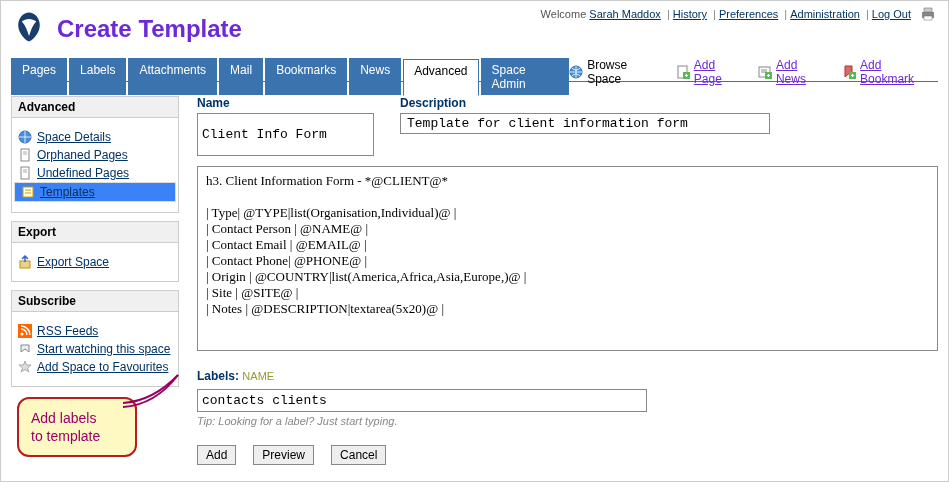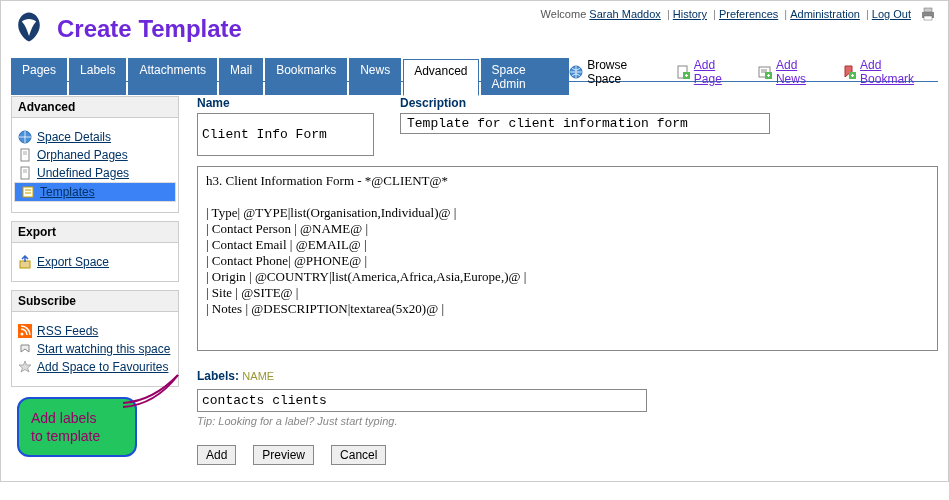--- a/index.html
+++ b/index.html
@@ -36,21 +36,21 @@
   .desc-input { width: 370px; font-family: "Courier New", monospace; font-size: 13px; padding: 2px 6px; border: 1px solid #888; }
   .editor-wrap { position: relative; border: 1px solid #888; }
   .editor { width: 100%; height: 180px; font-family: Liberation Serif, serif; font-size: 13px; padding: 6px 8px; border: none; resize: none; overflow-y: scroll; white-space: pre; outline: none; }
   .labels-line { margin-top: 18px; font-size: 12px; }
   .labels-line b { color: #003366; font-weight: bold; }
   .labels-done { color: #999933; font-size: 11px; cursor: pointer; }
   .labels-input { width: 450px; font-family: "Courier New", monospace; font-size: 13px; padding: 3px 4px; border: 1px solid #888; margin-top: 6px; display: block; }
   .tip { color: #888; font-size: 11px; font-style: italic; margin-top: 3px; }
   .buttons { margin-top: 18px; display: flex; gap: 17px; }
   .buttons button { font-size: 12px; padding: 2px 8px; border: 1px solid #888; background: #eee; cursor: pointer; }
-  .callout { position: absolute; left: 16px; bottom: 24px; width: 120px; border: 2px solid #1d4ed8; border-radius: 12px; background: #22c55e; padding: 10px 12px; color: #990066; font-size: 14px; line-height: 1.3; }
+  .callout { position: absolute; left: 16px; bottom: 24px; width: 120px; border: 2px solid #b91c1c; border-radius: 12px; background: #fef9c3; padding: 10px 12px; color: #990066; font-size: 14px; line-height: 1.3; }
 </style>
 </head>
 <body>
 
 <div class="page">
 
   <div class="top-links">
     <span>Welcome </span><a href="#">Sarah Maddox</a>
     <span class="sep">|</span><a href="#">History</a>
     <span class="sep">|</span><a href="#">Preferences</a>

